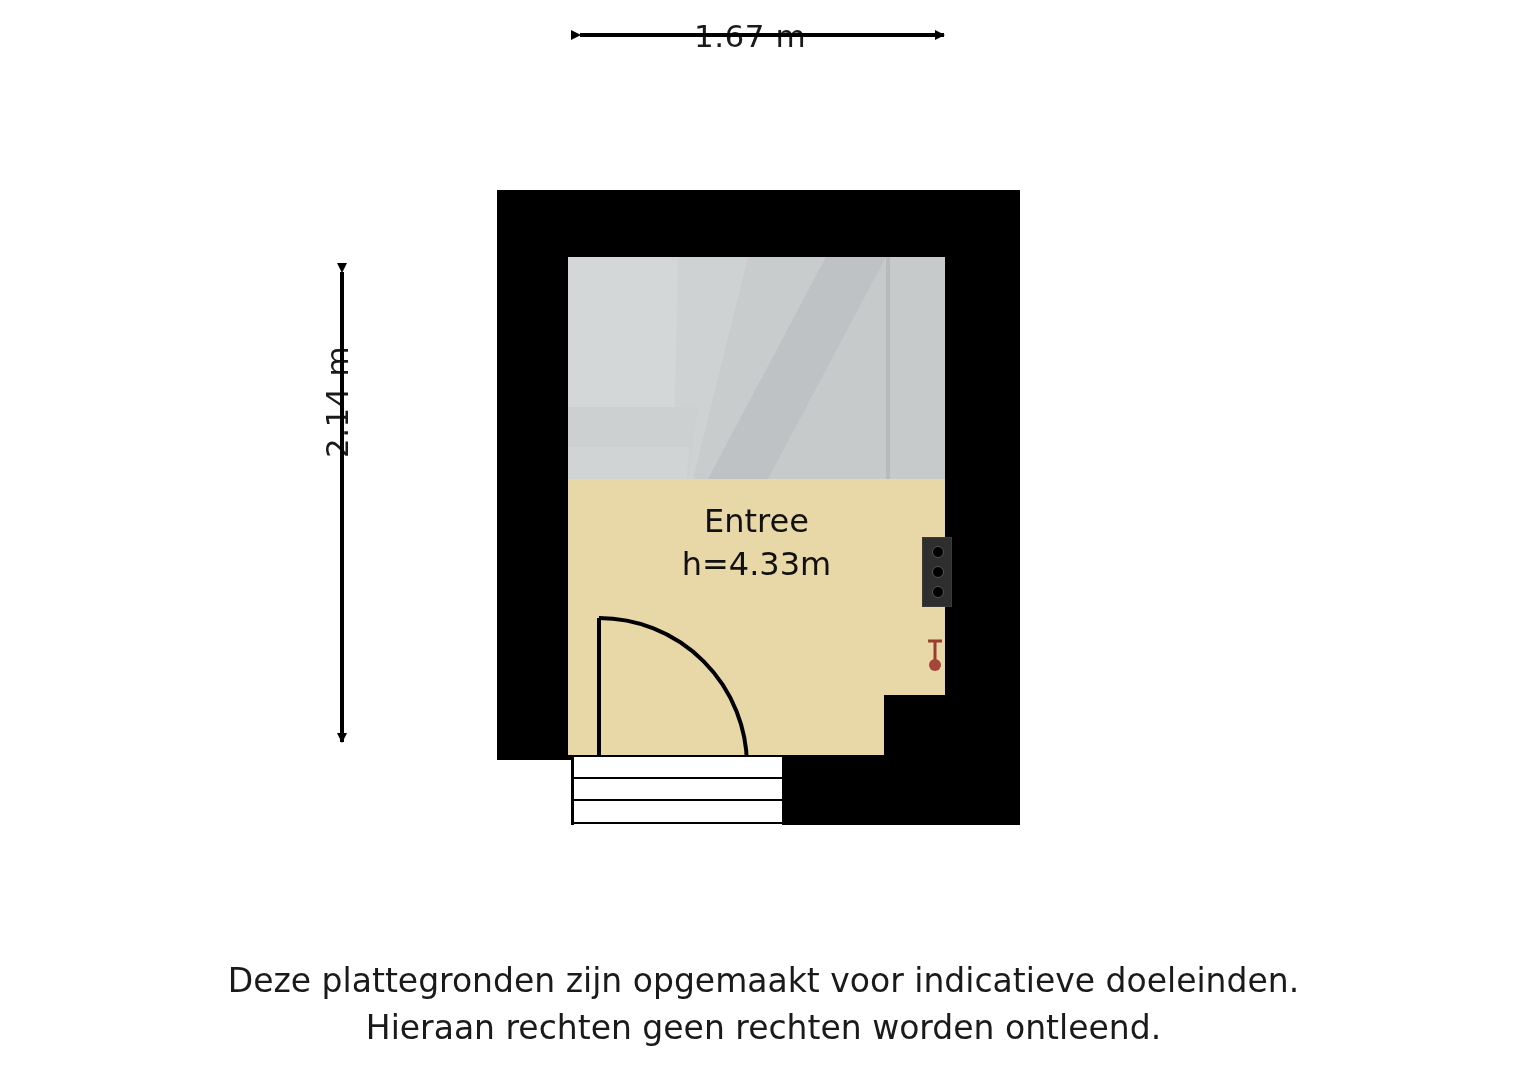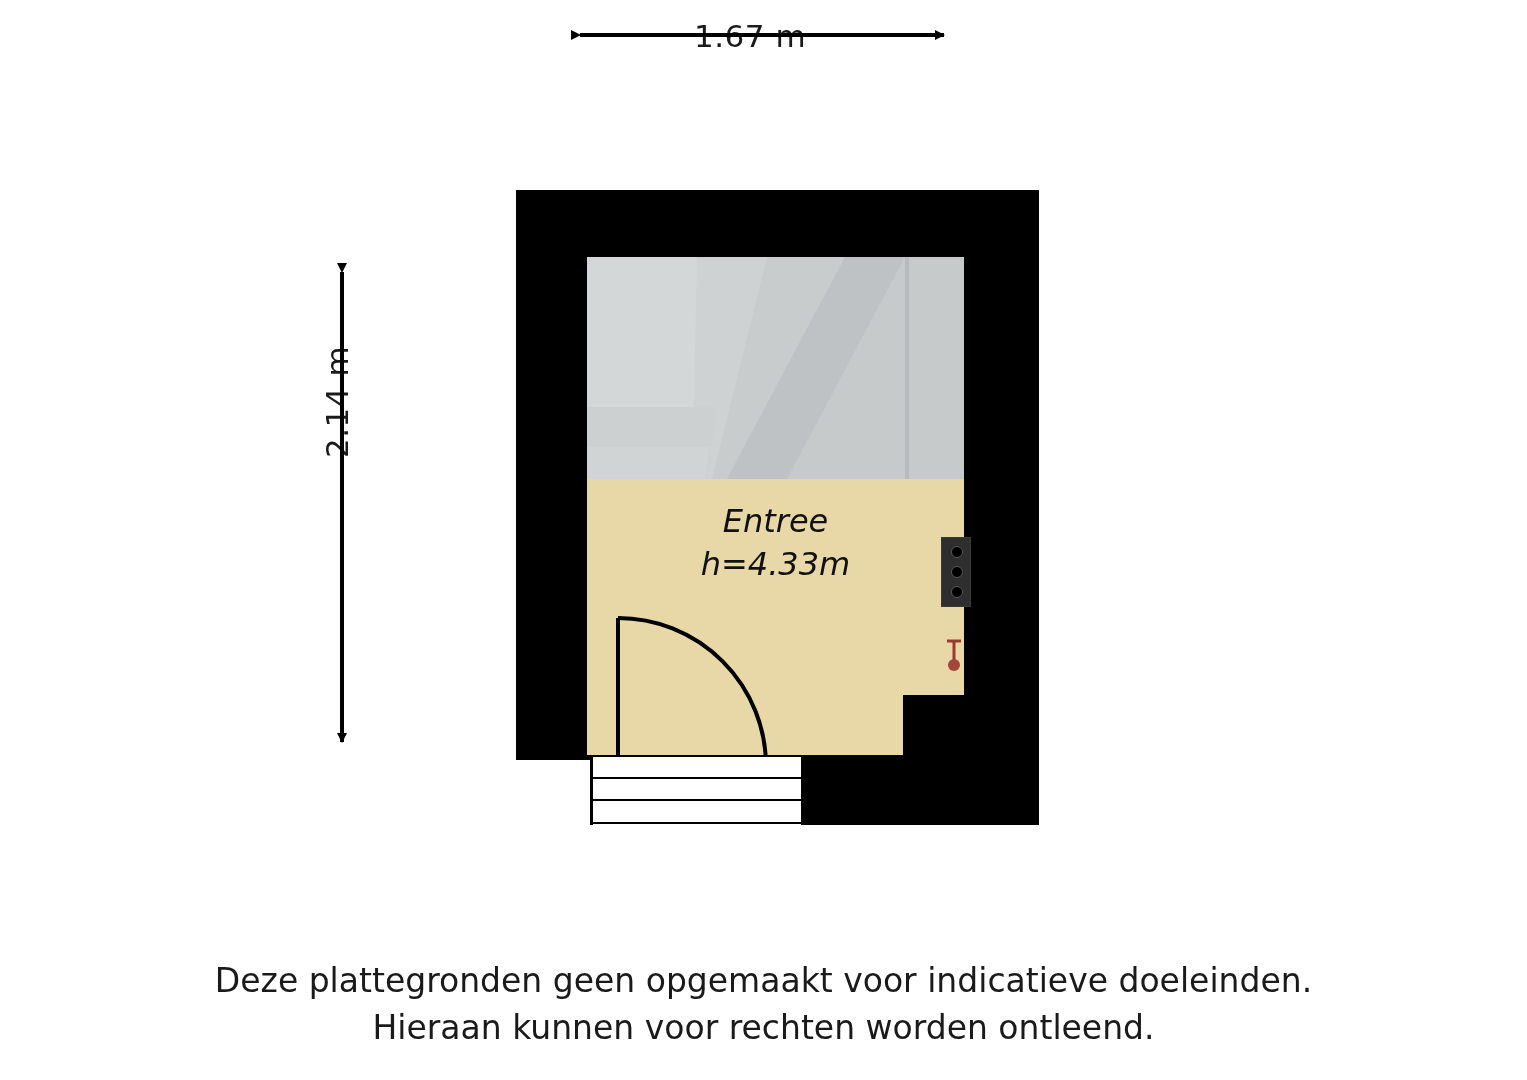--- a/index.html
+++ b/index.html
@@ -40,25 +40,24 @@
     left: 0;
     top: 0;
     width: 1527px;
     height: 1080px;
     pointer-events: none;
   }
 
   
   #floorplan {
     position: absolute;
-    left: 516px;
+    left: 497px;
     top: 190px;
     width: 523px;
     height: 635px;
-    font-style: italic;
   }
   #outer-wall {
     position: absolute;
     left: 0;
     top: 0;
     width: 523px;
     height: 635px;
     background: #000000;
   }
   
@@ -244,15 +243,15 @@
 
   <svg id="fixture-valve">
     <line x1="2" y1="3" x2="16" y2="3" stroke="#9a3b2e" stroke-width="3"></line>
     <line x1="9" y1="3" x2="9" y2="24" stroke="#9a3b2e" stroke-width="3"></line>
     <circle cx="9" cy="27" r="6" fill="#a5463a"></circle>
   </svg>
 
 </div>
 
 <div id="disclaimer">
-  <div>Deze plattegronden geen opgemaakt voor indicatieve doeleinden.</div>
-  <div>Hieraan kunnen voor rechten worden ontleend.</div>
+  <div>Deze plattegronden zijn opgemaakt voor indicatieve doeleinden.</div>
+  <div>Hieraan rechten geen rechten worden ontleend.</div>
 </div>
 
 </body></html>

